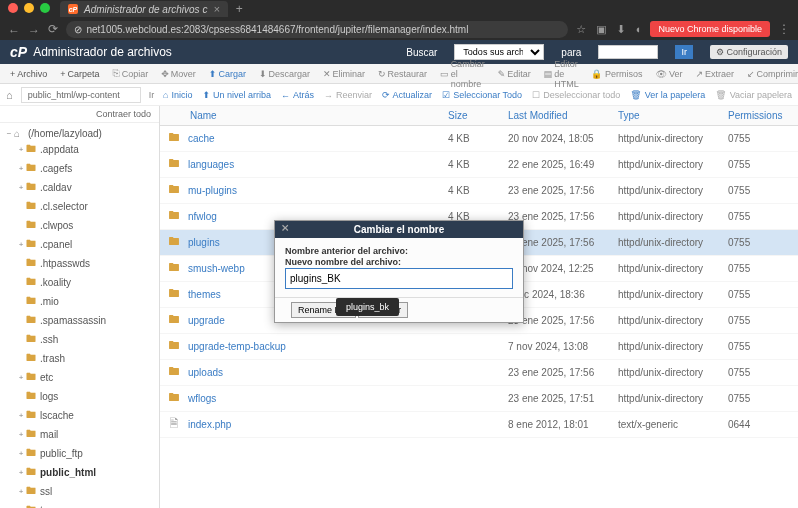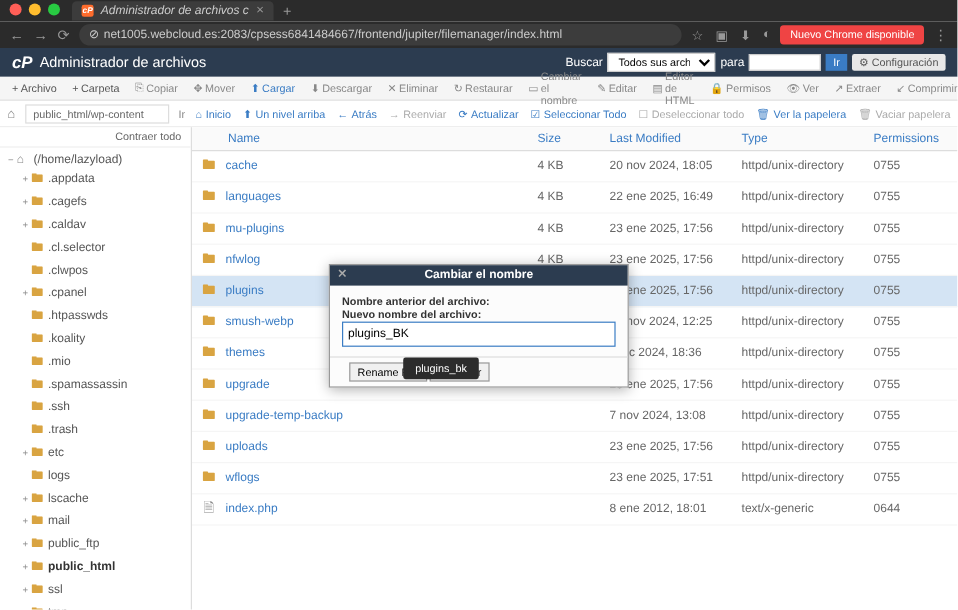--- a/index.html
+++ b/index.html
@@ -19,21 +19,21 @@
 
 .addr-bar { background: #2b2b2b; height: 22px; display: flex; align-items: center; padding: 0 8px; gap: 8px; }
 .nav-btn { color: #999; font-size: 12px; }
 .addr-input { flex: 1; background: #3c3c3c; color: #ccc; font-size: 10px; padding: 3px 8px; border-radius: 10px; display: flex; align-items: center; gap: 4px; }
 .addr-icons { display: flex; gap: 10px; color: #999; font-size: 11px; }
 .chrome-btn { background: #ef4444; color: #fff; font-size: 9px; padding: 3px 8px; border-radius: 3px; }
 
 .cp-header { background: #2c3c50; height: 24px; display: flex; align-items: center; padding: 0 10px; color: #fff; font-size: 12px; justify-content: space-between; }
 .cp-left { display: flex; align-items: center; gap: 6px; }
 .cp-logo { font-weight: bold; font-style: italic; font-size: 14px; }
-.cp-search { display: flex; align-items: center; gap: 4px; font-size: 10px; }
+.cp-search { display: flex; align-items: center; gap: 17px; font-size: 10px; }
 .cp-search select, .cp-search input { font-size: 9px; padding: 1px 4px; background: #fff; border: 1px solid #ccc; }
 .cp-search select { width: 90px; }
 .cp-search input { width: 60px; }
 .cp-go { background: #3a7cc4; color: #fff; padding: 2px 6px; font-size: 9px; border: none; }
 .cp-config { background: #e8e8e8; color: #555; font-size: 9px; padding: 2px 6px; border-radius: 2px; }
 
 .toolbar { background: #f5f5f5; border-bottom: 1px solid #ddd; height: 20px; display: flex; align-items: center; padding: 0 4px; gap: 1px; font-size: 9px; }
 .tb-btn { color: #888; padding: 2px 6px; display: flex; align-items: center; gap: 2px; }
 .tb-btn.dk { color: #555; }
 .tb-btn.up { color: #3a7cc4; }

